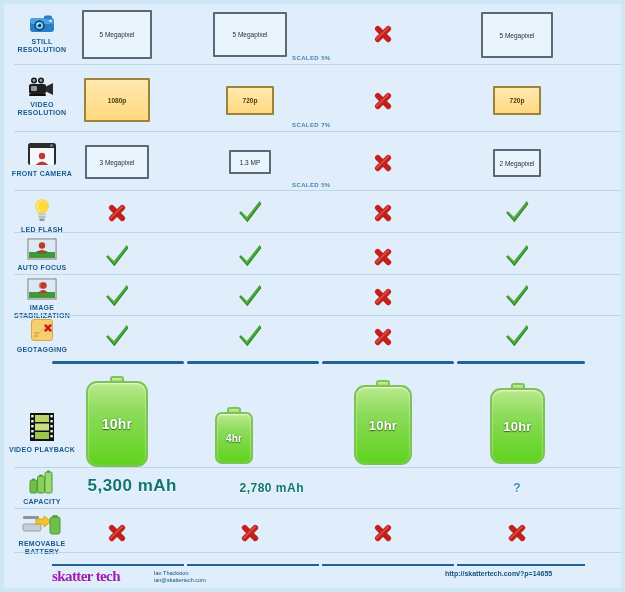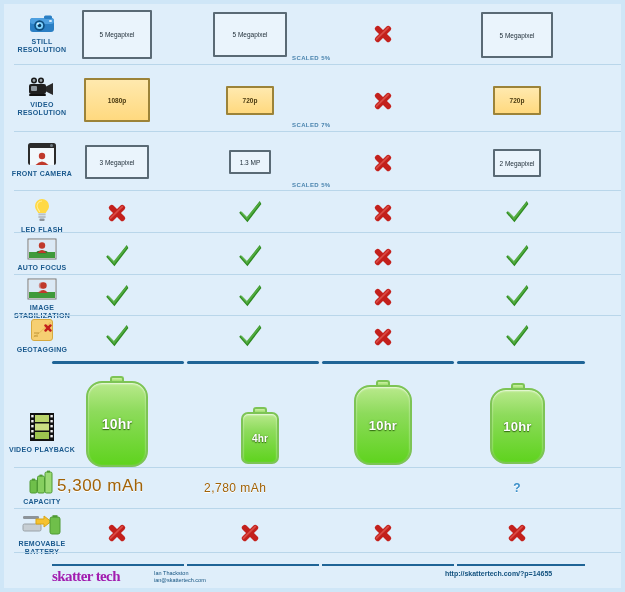--- a/index.html
+++ b/index.html
@@ -47,40 +47,40 @@
     position:absolute;color:#4a84ae;font-size:6px;letter-spacing:.4px;font-weight:bold;
   }
   
   .mark{position:absolute;width:26px;height:26px;}
   .mark svg{width:100%;height:100%;display:block;}
   
   .batt{position:absolute;}
   .batt .body{
     background:linear-gradient(180deg,#b9e98c 0%,#8ddb5b 35%,#5fd31e 100%);
     border:2px solid #7dc455;
-    border-radius:16px;
+    border-radius:11px;
     box-shadow:inset 0 1px 2px rgba(255,255,255,.8);
     display:flex;align-items:center;justify-content:center;
     box-sizing:border-box;
   }
   .batt .nub{
     width:14px;height:5px;margin:0 auto;
     background:linear-gradient(180deg,#cdf0a6,#9fe06d);
     border:2px solid #7dc455;border-bottom:none;
     border-radius:3px 3px 0 0;box-sizing:border-box;
   }
   .batt .txt{
     color:#ffffff;font-weight:bold;
     text-shadow:0 1px 1px rgba(40,90,10,.85), 0 0 2px rgba(40,90,10,.5);
     letter-spacing:.2px;
   }
   
   .mah{
-    position:absolute;text-align:left;
-    color:#a16207;font-weight:normal;
+    position:absolute;text-align:right;
+    color:#0f766e;font-weight:bold;
     text-shadow:0 1px 0 #ffffff;
     letter-spacing:.5px;
   }
   
   .bigdiv{position:absolute;height:3px;background:#1f6496;border-radius:2px;}
   
   .footline{position:absolute;height:2px;background:#1f6496;}
   .logo{
     position:absolute;color:#a21caf;font-weight:bold;
     font-family:Liberation Serif, serif;
@@ -422,21 +422,21 @@
     </span>
     <span>VIDEO PLAYBACK</span>
   </div>
 
   <div class="batt" style="left:82px;top:372px;width:62px;">
     <div class="nub"></div>
     <div class="body" style="width:62px;height:86px;">
       <span class="txt" style="font-size:14px;">10hr</span>
     </div>
   </div>
-  <div class="batt" style="left:237px;top:403px;width:38px;">
+  <div class="batt" style="left:211px;top:403px;width:38px;">
     <div class="nub"></div>
     <div class="body" style="width:38px;height:52px;border-radius:7px;">
       <span class="txt" style="font-size:10px;">4hr</span>
     </div>
   </div>
   <div class="batt" style="left:350px;top:376px;width:58px;">
     <div class="nub"></div>
     <div class="body" style="width:58px;height:80px;">
       <span class="txt" style="font-size:13px;">10hr</span>
     </div>

